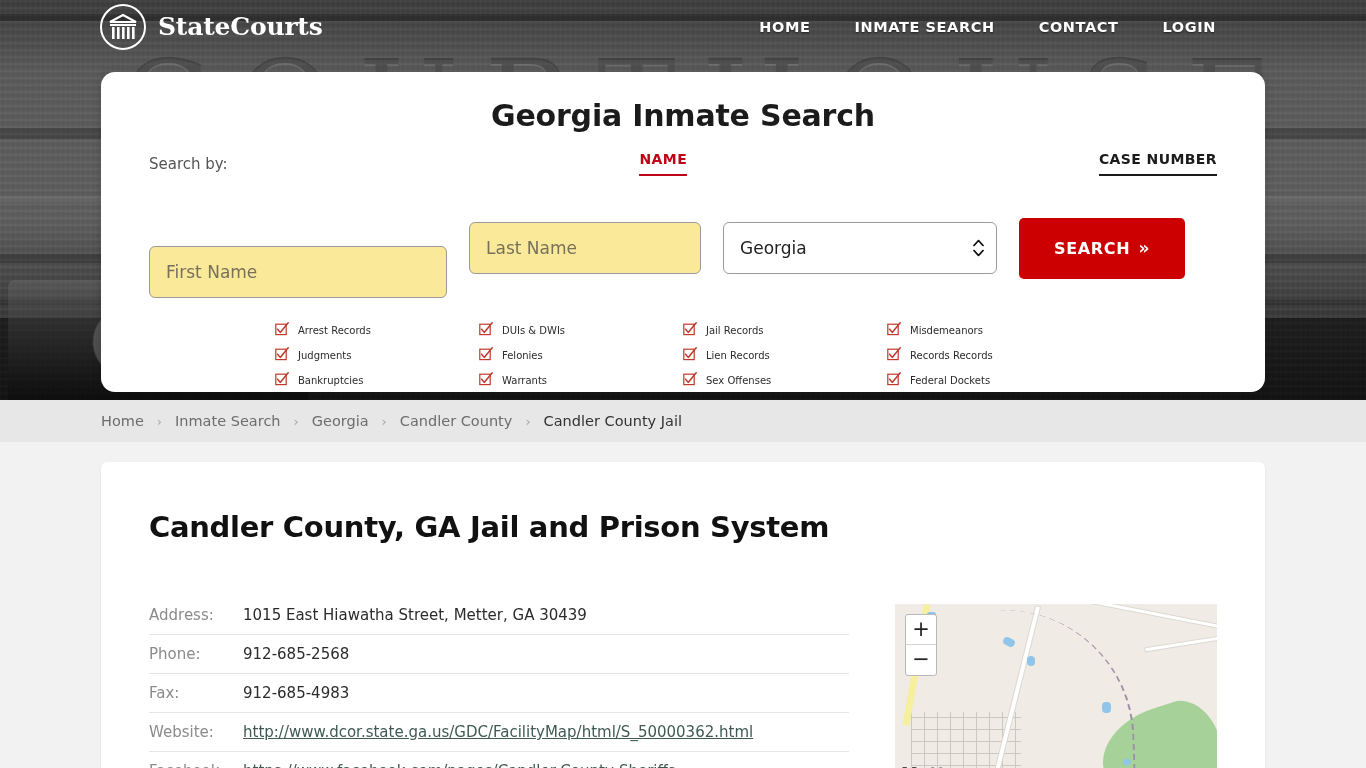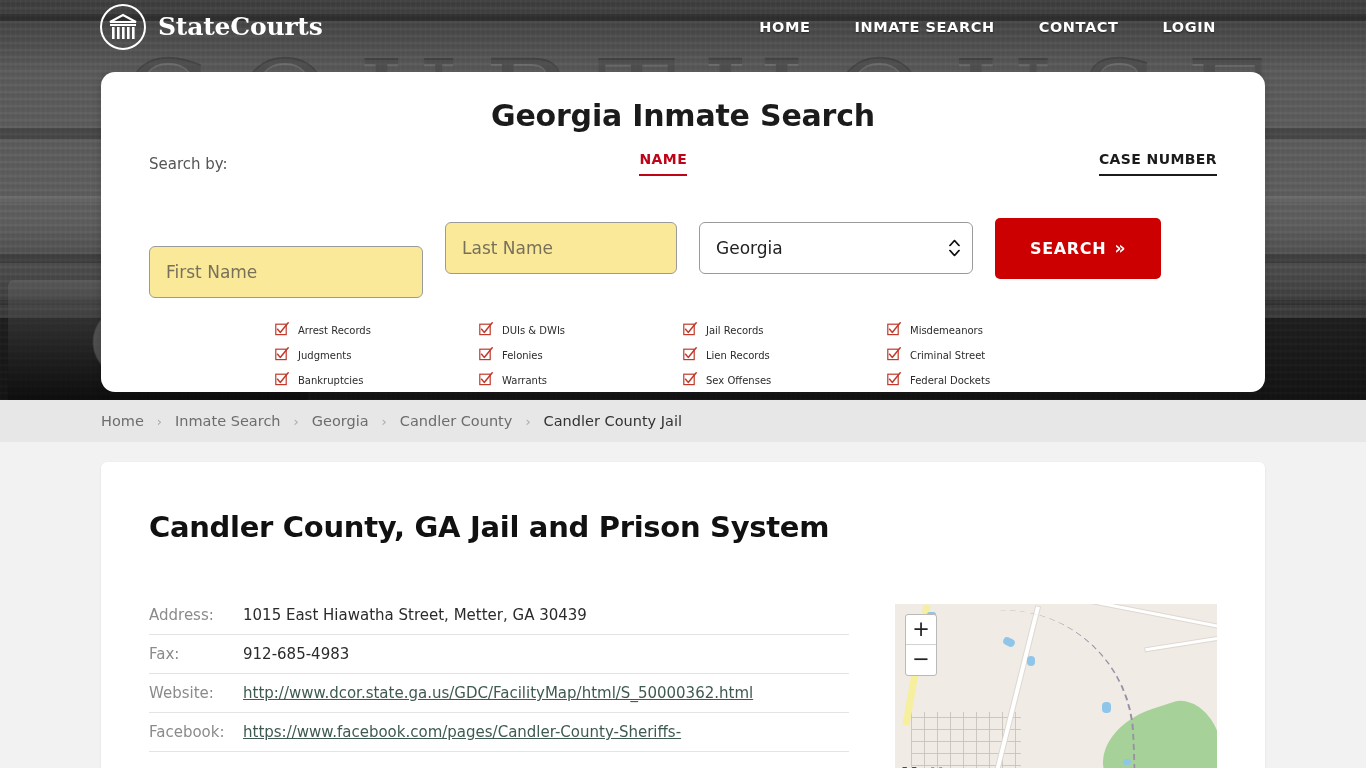--- a/index.html
+++ b/index.html
@@ -135,21 +135,21 @@
   }
   .field {
     height: 52px; border: 1px solid #9a9a9a; border-radius: 6px;
     background: #fbe99a;
     font-size: 17px; color: #6a6a55;
     padding: 0 16px;
     font-family: inherit;
     outline: none;
   }
   .field::placeholder { color: #77715a; opacity: 1; }
-  .f-first { width: 274px; margin-top: 48px; }
+  .f-first { width: 298px; margin-top: 48px; }
   .f-last  { width: 232px; }
   .select-wrap {
     position: relative; width: 274px; height: 52px;
     border: 1px solid #9a9a9a; border-radius: 6px; background: #fff;
     display: flex; align-items: center; padding: 0 16px;
   }
   .select-wrap .sel-val { font-size: 17px; color: #222; }
   .spinner {
     position: absolute; right: 12px; top: 50%; transform: translateY(-50%);
     display: flex; flex-direction: column; gap: 3px; line-height: 0;
@@ -402,21 +402,21 @@
               <rect x="0.8" y="2.2" width="10.4" height="10.4" fill="none" stroke="#c0392b" stroke-width="1.2"></rect>
               <path d="M2.6 7.2 L5.2 10.4 L13.2 0.8" fill="none" stroke="#c0392b" stroke-width="1.5" stroke-linecap="round" stroke-linejoin="round"></path>
             </svg></span>
           <span>Misdemeanors</span>
         </div>
       <div class="chk">
           <span class="chk-box"><svg width="14" height="14" viewBox="0 0 14 14">
               <rect x="0.8" y="2.2" width="10.4" height="10.4" fill="none" stroke="#c0392b" stroke-width="1.2"></rect>
               <path d="M2.6 7.2 L5.2 10.4 L13.2 0.8" fill="none" stroke="#c0392b" stroke-width="1.5" stroke-linecap="round" stroke-linejoin="round"></path>
             </svg></span>
-          <span>Criminal Street</span>
+          <span>Records Records</span>
         </div>
       <div class="chk">
           <span class="chk-box"><svg width="14" height="14" viewBox="0 0 14 14">
               <rect x="0.8" y="2.2" width="10.4" height="10.4" fill="none" stroke="#c0392b" stroke-width="1.2"></rect>
               <path d="M2.6 7.2 L5.2 10.4 L13.2 0.8" fill="none" stroke="#c0392b" stroke-width="1.5" stroke-linecap="round" stroke-linejoin="round"></path>
             </svg></span>
           <span>Federal Dockets</span>
         </div>
     </div>
   </div>
@@ -436,20 +436,24 @@
 
 <div class="page">
   <div class="content-card">
     <h1 class="content-title">Candler County, GA Jail and Prison System</h1>
 
     <table class="info-table">
       <tbody>
           <tr>
         <td class="k">Address:</td>
         <td class="v">1015 East Hiawatha Street, Metter, GA 30439</td>
+      </tr>
+      <tr>
+        <td class="k">Phone:</td>
+        <td class="v">912-685-2568</td>
       </tr>
       <tr>
         <td class="k">Fax:</td>
         <td class="v">912-685-4983</td>
       </tr>
       <tr>
         <td class="k">Website:</td>
         <td class="v">
           <a href="#">http://www.dcor.state.ga.us/GDC/FacilityMap/html/S_50000362.html</a>
         </td>

